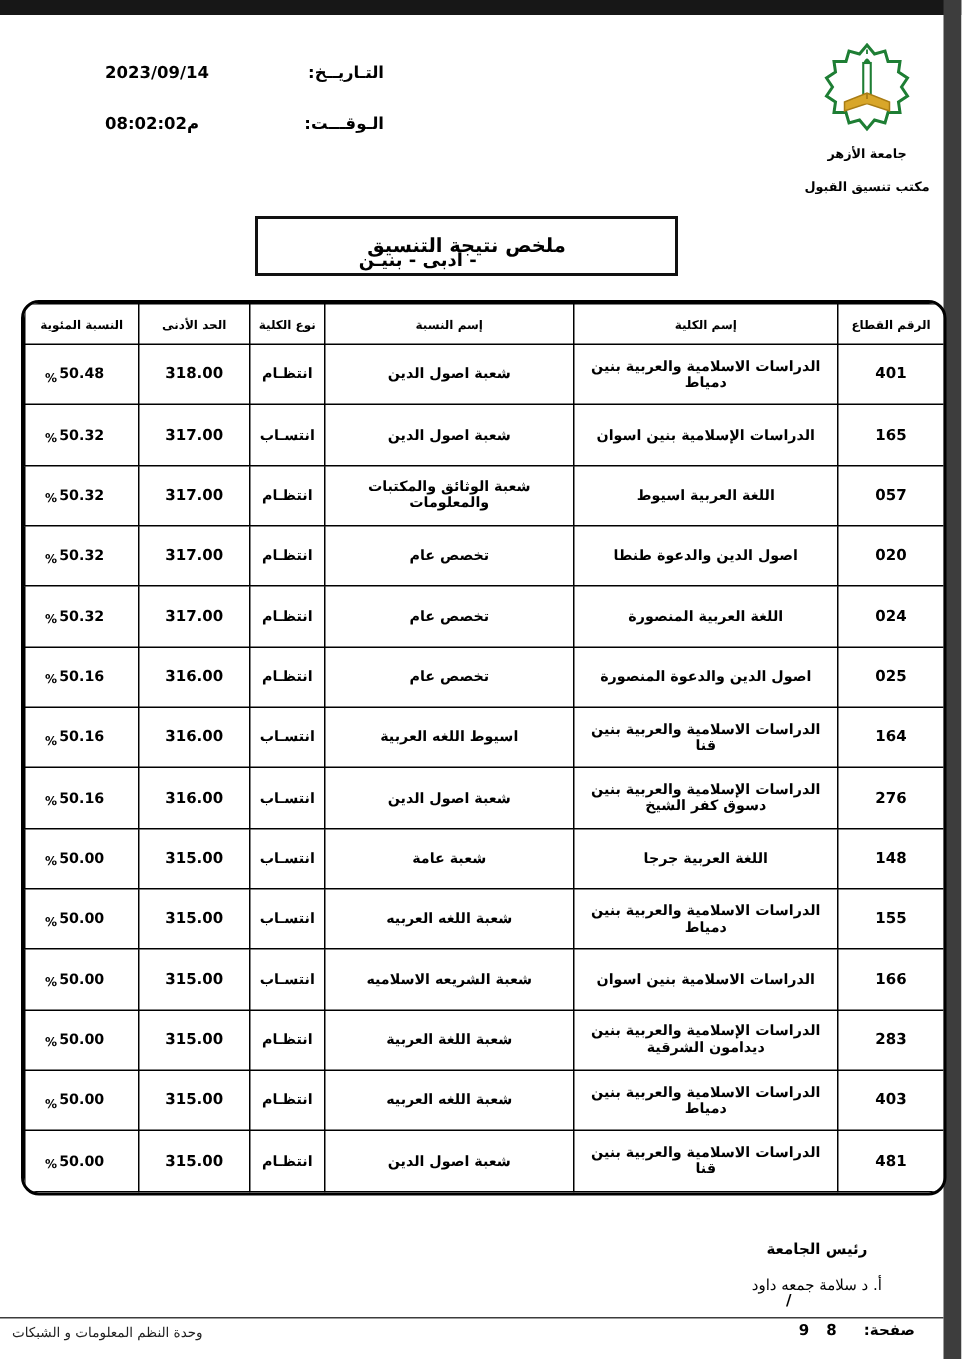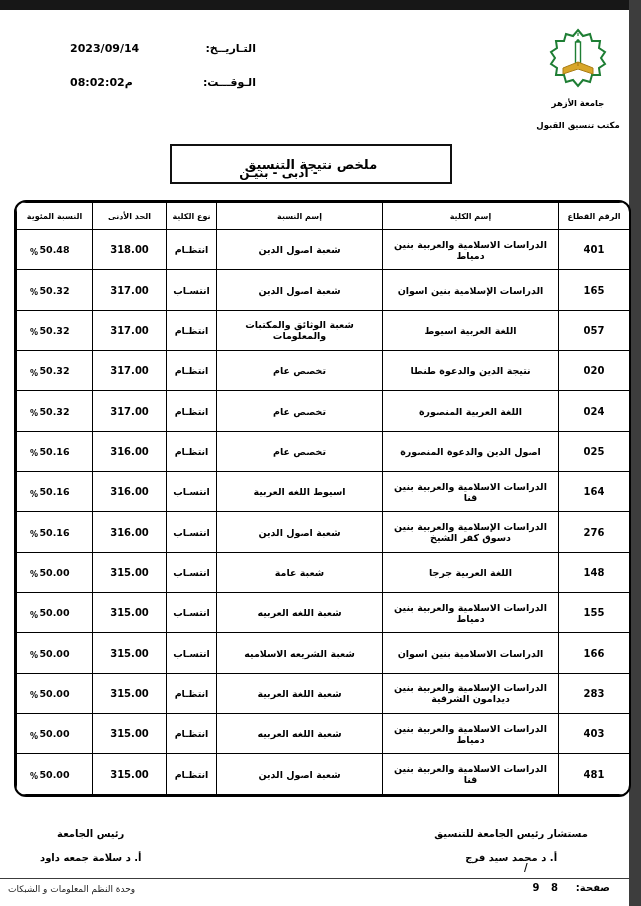--- a/index.html
+++ b/index.html
@@ -46,21 +46,21 @@
   td.num{font-size:10px;direction:ltr;}
   td.code{font-size:10px;direction:ltr;}
   td.pct-cell{position:relative;direction:ltr;}
   .pct-sign{position:absolute;left:13px;top:55%;transform:translateY(-50%);font-size:8px;}
 
   
   .signs{position:absolute;left:0;top:828px;width:628px;display:flex;direction:rtl;
     justify-content:space-between;padding:0 40px;box-sizing:border-box;}
   .sign{text-align:center;}
   .sign-title{font-size:10px;font-weight:bold;}
-  .sign-name{font-size:10px;font-weight:bold;margin-top:13px;}
+  .sign-name{font-size:10px;font-weight:normal;margin-top:13px;}
   .slash{position:absolute;left:524px;top:862px;font-size:10px;font-weight:bold;}
   .footrule{position:absolute;left:0;top:878px;width:629px;border-top:1.5px solid #3c3c3c;}
   .pageline{position:absolute;left:500px;top:882px;width:110px;display:flex;direction:rtl;
     justify-content:flex-start;gap:14px;align-items:baseline;}
   .page-label{font-size:10px;font-weight:bold;}
   .page-nums{font-size:10px;font-weight:bold;direction:ltr;letter-spacing:4px;}
   .unit{position:absolute;left:8px;top:884px;font-size:9px;color:#222;direction:rtl;}
 </style>
 </head>
 <body>
@@ -153,21 +153,21 @@
     <td>انتظـام</td>
     <td class="num">317.00</td>
     <td class="pct-cell">
       <span class="pct-num">50.32</span>
       <span class="pct-sign">%</span>
     </td>
   </tr>
 
   <tr>
     <td class="code">020</td>
-    <td>نتيجة الدين والدعوة طنطا</td>
+    <td>اصول الدين والدعوة طنطا</td>
     <td>تخصص عام</td>
     <td>انتظـام</td>
     <td class="num">317.00</td>
     <td class="pct-cell">
       <span class="pct-num">50.32</span>
       <span class="pct-sign">%</span>
     </td>
   </tr>
 
   <tr>
@@ -287,24 +287,20 @@
     <td class="pct-cell">
       <span class="pct-num">50.00</span>
       <span class="pct-sign">%</span>
     </td>
   </tr>
 </tbody>
   </table>
 </div>
 
 <div class="signs">
-  <div class="sign">
-    <div class="sign-title">مستشار رئيس الجامعة للتنسيق</div>
-    <div class="sign-name">أ. د محمد سيد فرج</div>
-  </div>
 
 
   <div class="sign">
     <div class="sign-title">رئيس الجامعة</div>
     <div class="sign-name">أ. د سلامة جمعه داود</div>
   </div>
 </div>
 
 <div class="slash">/</div>
 <div class="footrule"></div>

